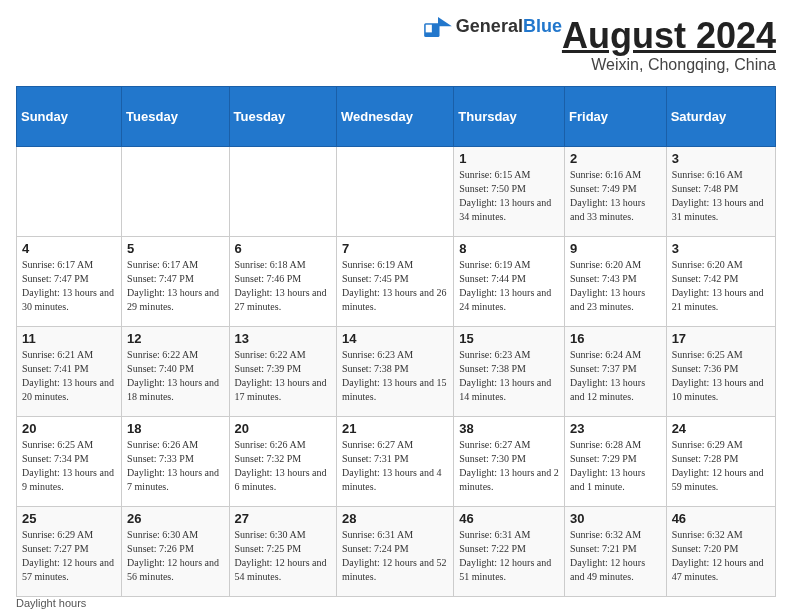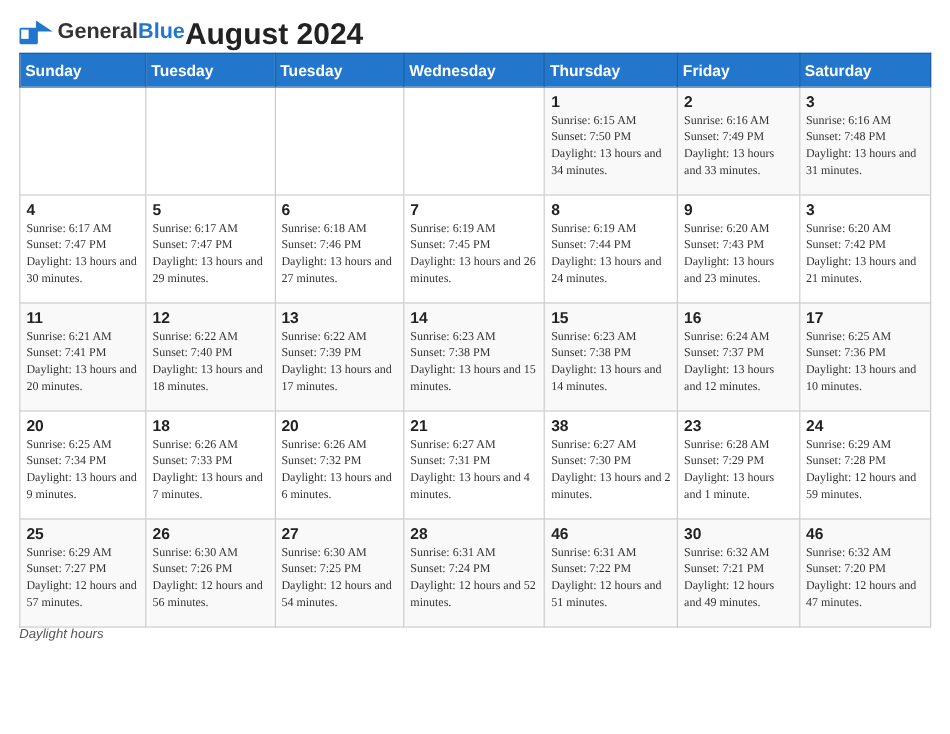--- a/index.html
+++ b/index.html
@@ -6,53 +6,55 @@
     body {
       font-family: Arial, sans-serif;
       background: #fff;
       width: 792px;
       min-height: 612px;
       padding: 16px;
     }
     .header-area {
       display: flex;
       align-items: flex-start;
-      justify-content: flex-start;
+      justify-content: flex-end;
+      margin-bottom: 12px;
     }
     .logo {
       display: flex;
       align-items: center;
       gap: 4px;
     }
     .logo-icon {
       width: 28px;
       height: 20px;
     }
     .title-area {
       text-align: right;
     }
     .main-title {
-      font-size: 25px;
+      font-size: 36px;
       font-weight: bold;
       color: #222;
       line-height: 1.1;
+      text-decoration: underline;
     }
     .subtitle {
       font-size: 16px;
       color: #444;
     }
     table {
       width: 100%;
       border-collapse: collapse;
       font-size: 11px;
     }
     thead tr th {
       background-color: #2277cc;
       color: #fff;
-      padding: 6px 4px;
+      padding: 22px 4px;
       text-align: left;
       font-size: 13px;
       font-weight: bold;
       border: 1px solid #1a5fa8;
     }
     tbody tr td {
       border: 1px solid #ccc;
       padding: 4px 5px;
       vertical-align: top;
       background: #fff;
@@ -76,39 +78,39 @@
       font-family: Liberation Serif, serif;
     }
     .empty-cell {
       background: #fff !important;
     }
     .footer {
       margin-top: 0;
       font-size: 11px;
       color: #555;
       text-align: left;
-      font-style: italic;
     }
   </style>
 </head>
 <body>
 
 <div class="header-area">
   <div class="logo">
     <svg class="logo-icon" viewBox="0 0 36 26" xmlns="http://www.w3.org/2000/svg">
       <rect x="0" y="8" width="20" height="18" fill="#2277cc" rx="2"></rect>
       <polygon points="18,0 36,12 18,12" fill="#2277cc"></polygon>
       <rect x="2" y="10" width="8" height="10" fill="#fff"></rect>
     </svg>
     <div>
       <span style="font-size:18px;font-weight:bold;color:#333;">General</span><span style="font-size:18px;font-weight:bold;color:#2277cc;">Blue</span>
     </div>
   </div>
   <div class="title-area">
     <div class="main-title">August 2024</div>
+    <div class="subtitle">Weixin, Chongqing, China</div>
   </div>
 </div>
 
 <table>
   <thead>
     <tr>
     <th>Sunday</th>
         <th>Tuesday</th>
         <th>Tuesday</th>
         <th>Wednesday</th>

